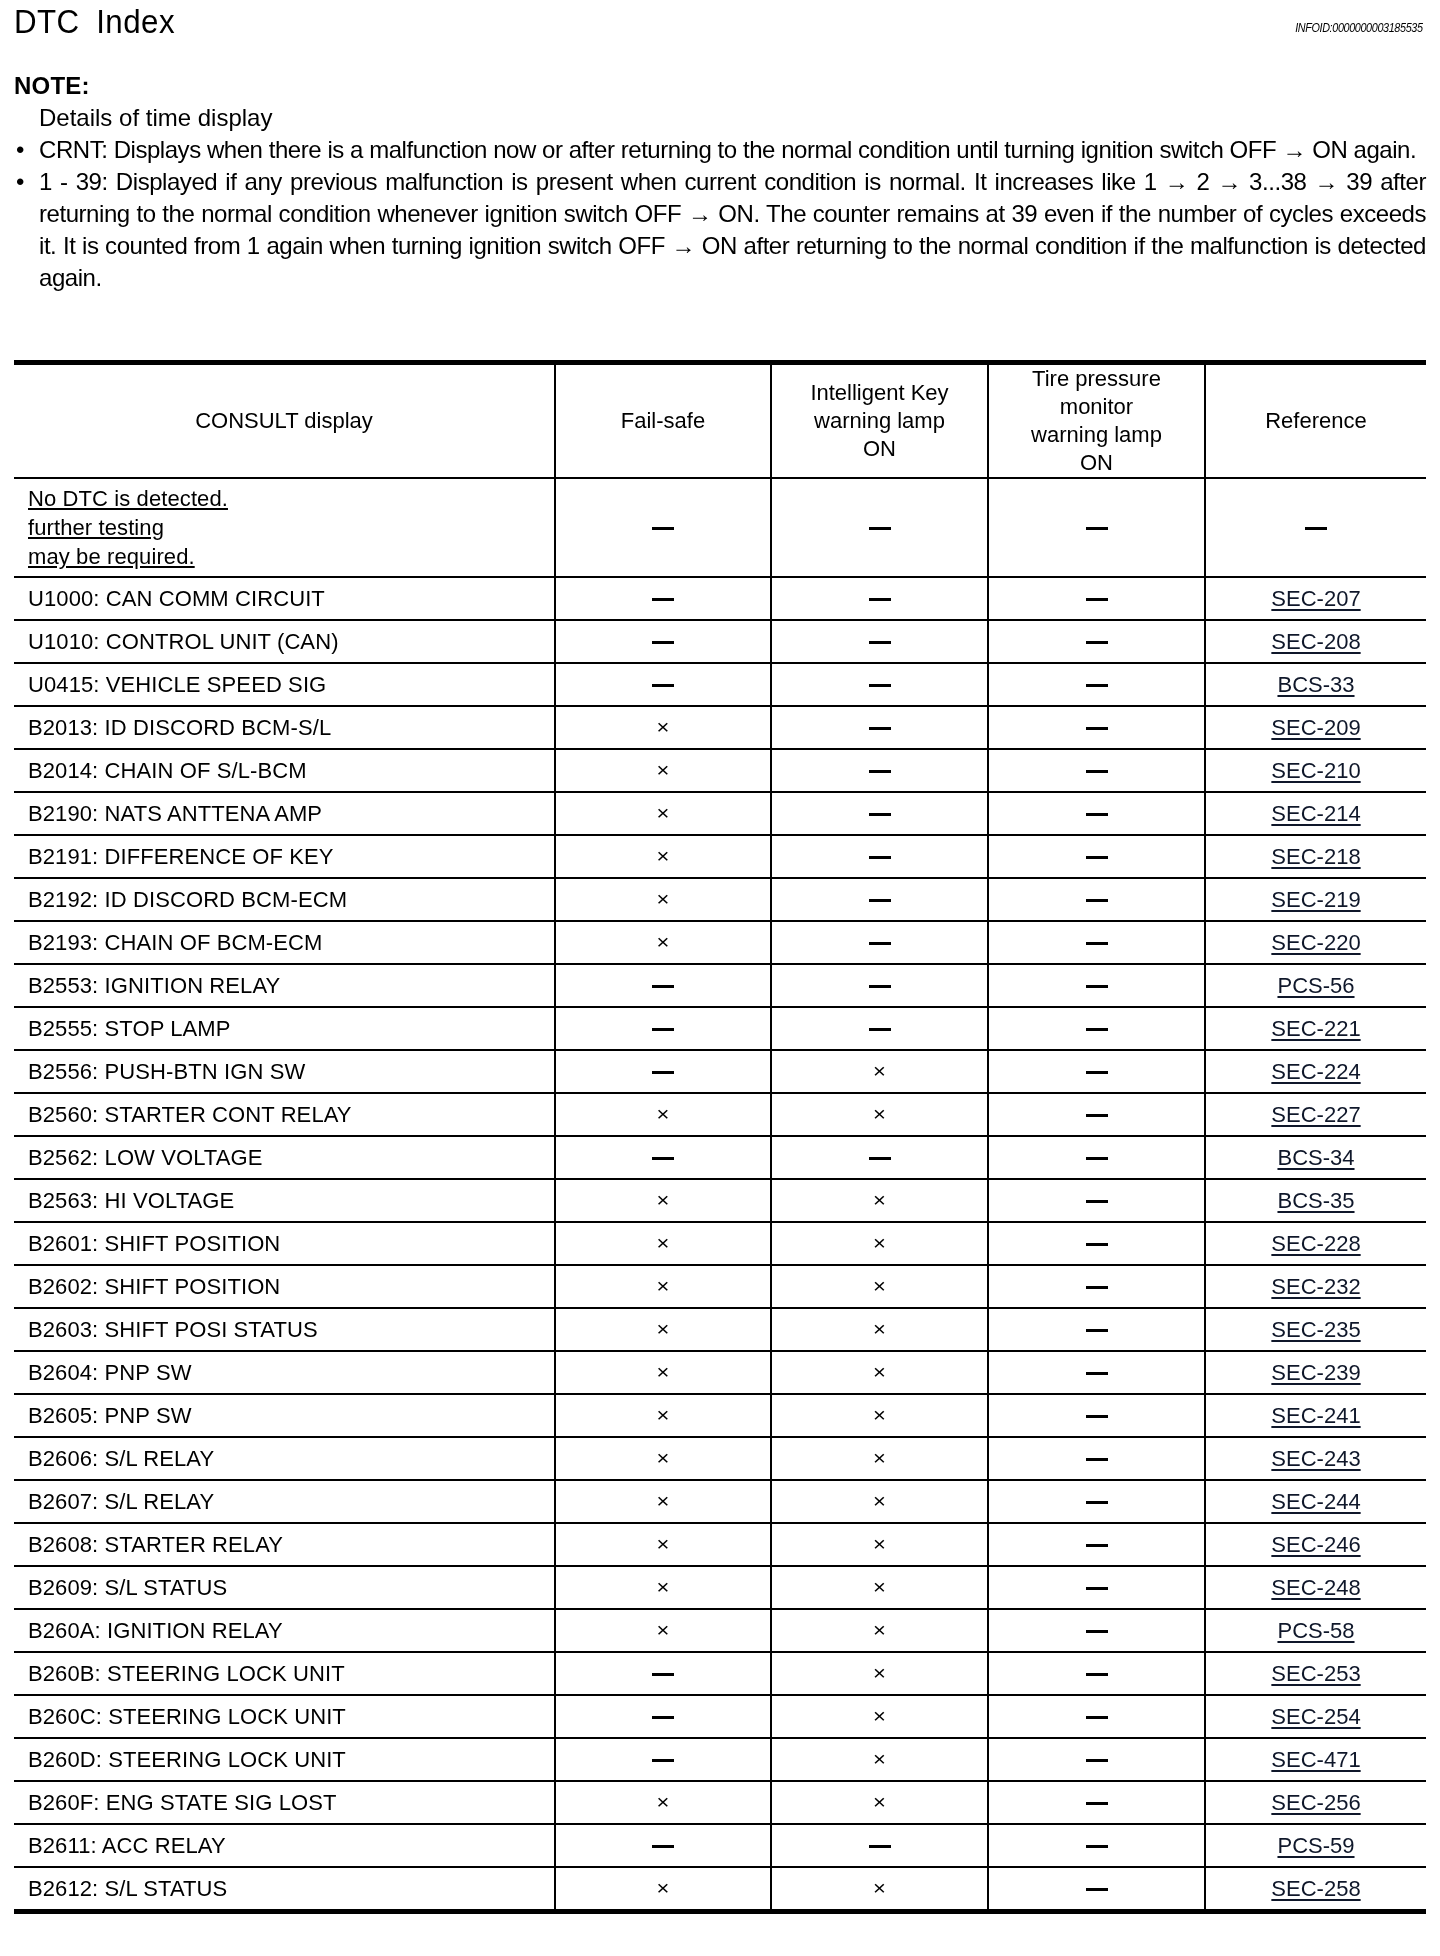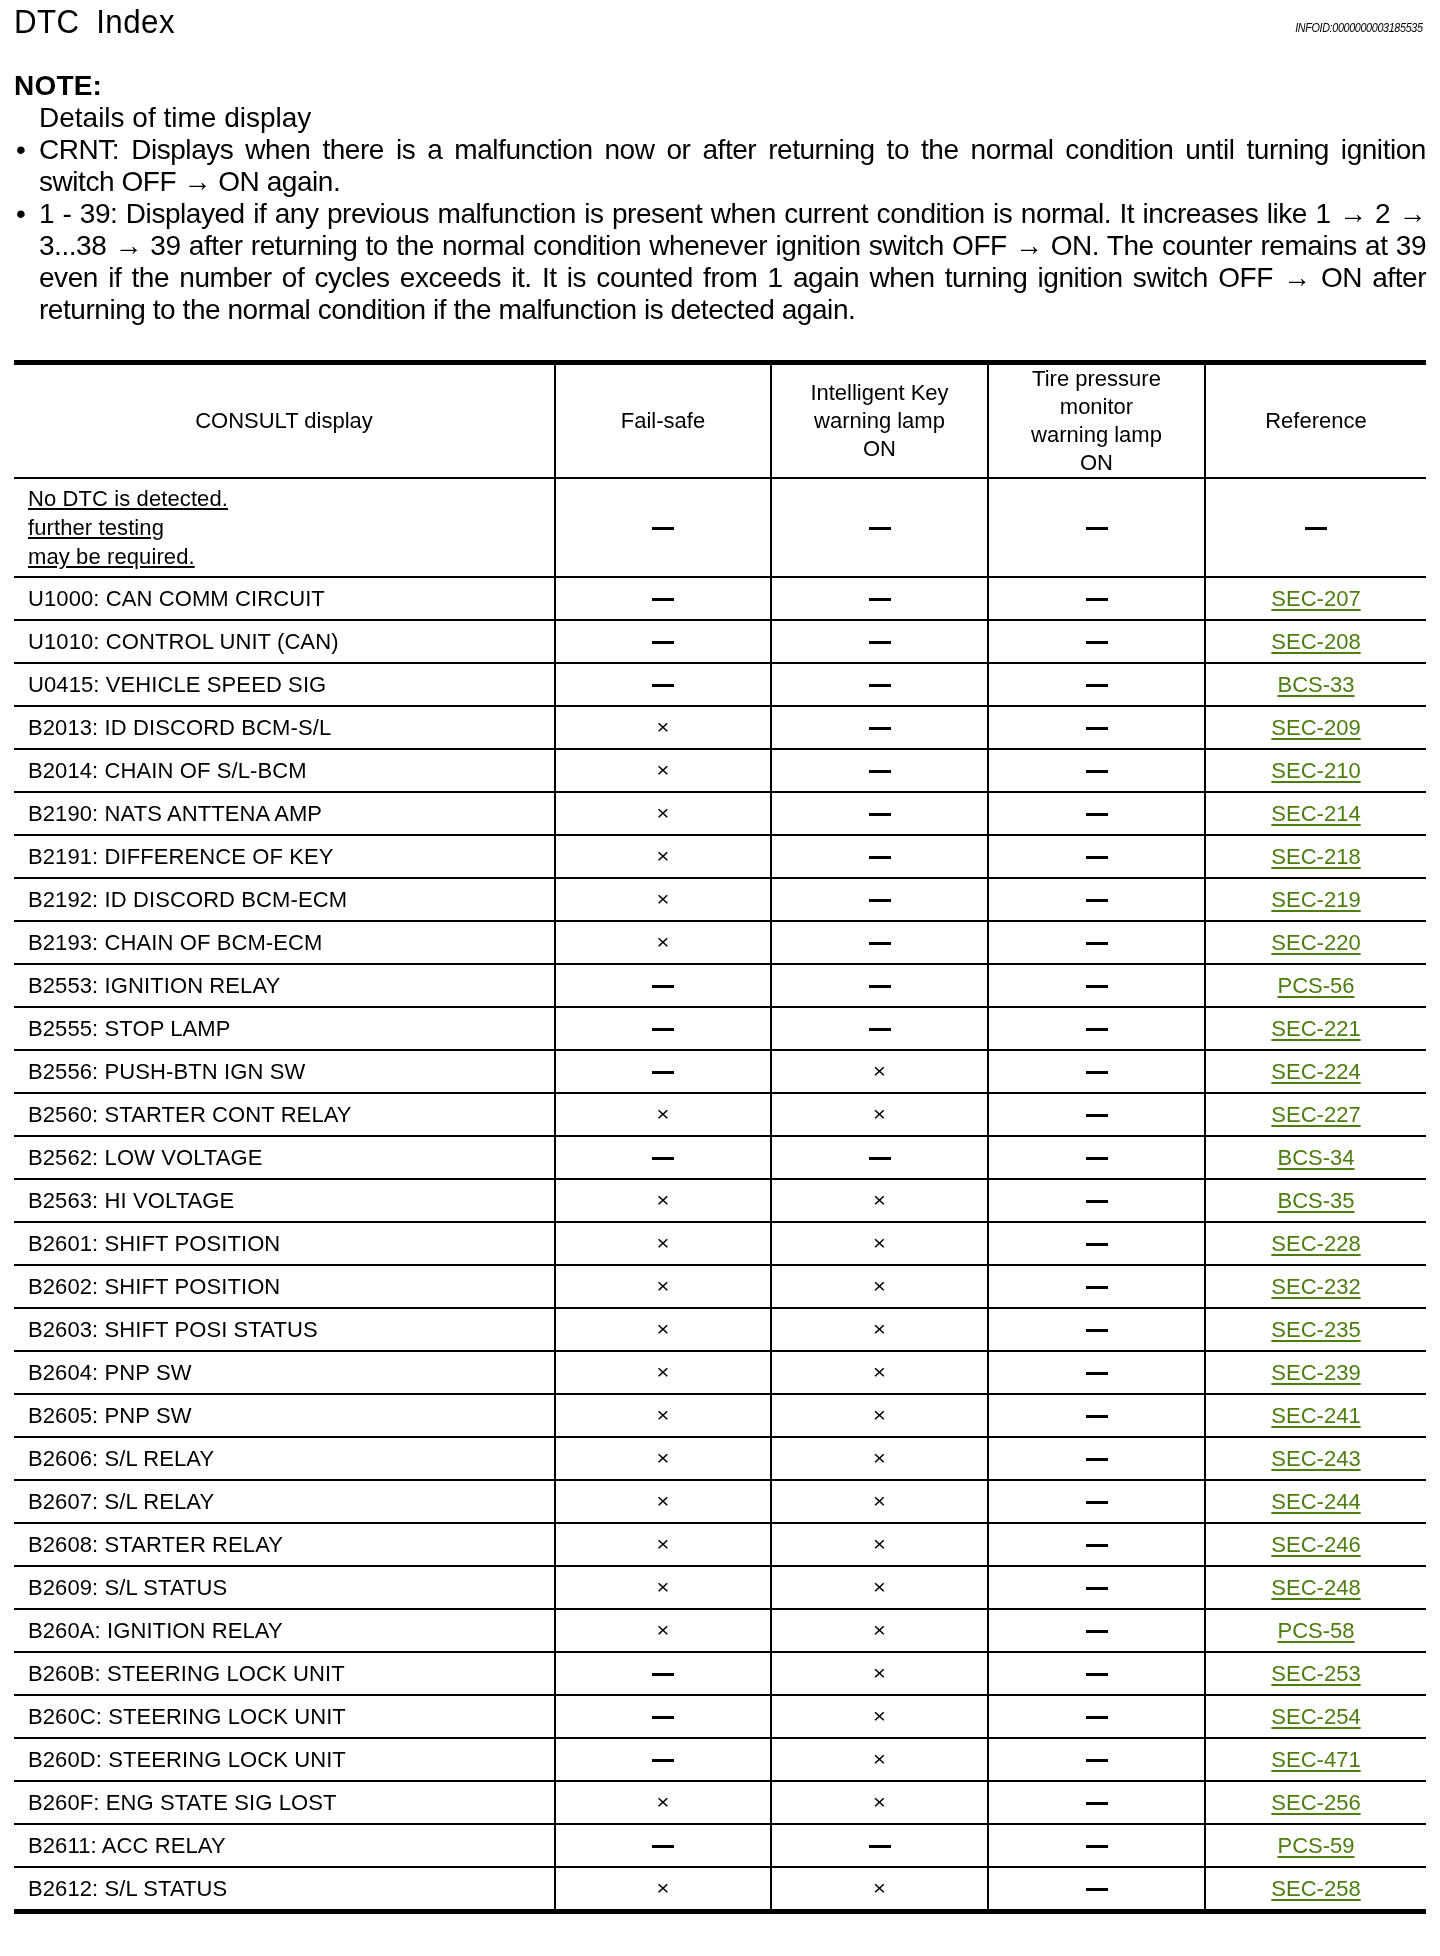--- a/index.html
+++ b/index.html
@@ -35,21 +35,21 @@
       font-style: italic;
       letter-spacing: -0.4px;
       transform: scaleX(0.9);
       transform-origin: right top;
     }
     .note {
       position: absolute;
       left: 14px;
       top: 70px;
       width: 1412px;
-      font-size: 28px;
+      font-size: 24px;
       line-height: 32px;
     }
     .note-heading {
       font-weight: bold;
       display: block;
       letter-spacing: 0.2px;
     }
     .note-intro {
       display: block;
       padding-left: 25px;
@@ -115,21 +115,21 @@
       height: 3px;
       background: #000;
       vertical-align: middle;
     }
     .cross {
       font-size: 22px;
       display: inline-block;
       transform: scaleY(0.9);
     }
     a.ref {
-      color: #4d7c0f;
+      color: #0f172a;
       text-decoration: underline;
       text-underline-offset: 3px;
       text-decoration-thickness: 2px;
     }
     col.c1 { width: 541px; }
     col.c2 { width: 216px; }
     col.c3 { width: 217px; }
     col.c4 { width: 217px; }
     col.c5 { width: 221px; }
   </style>

